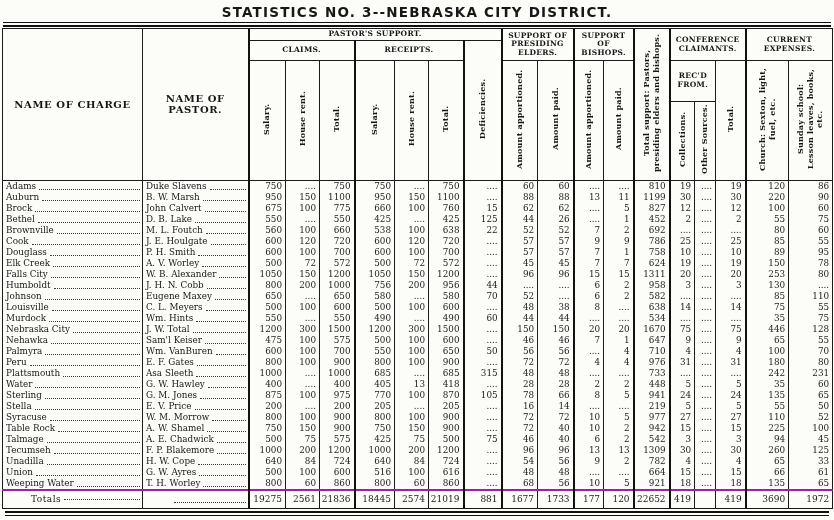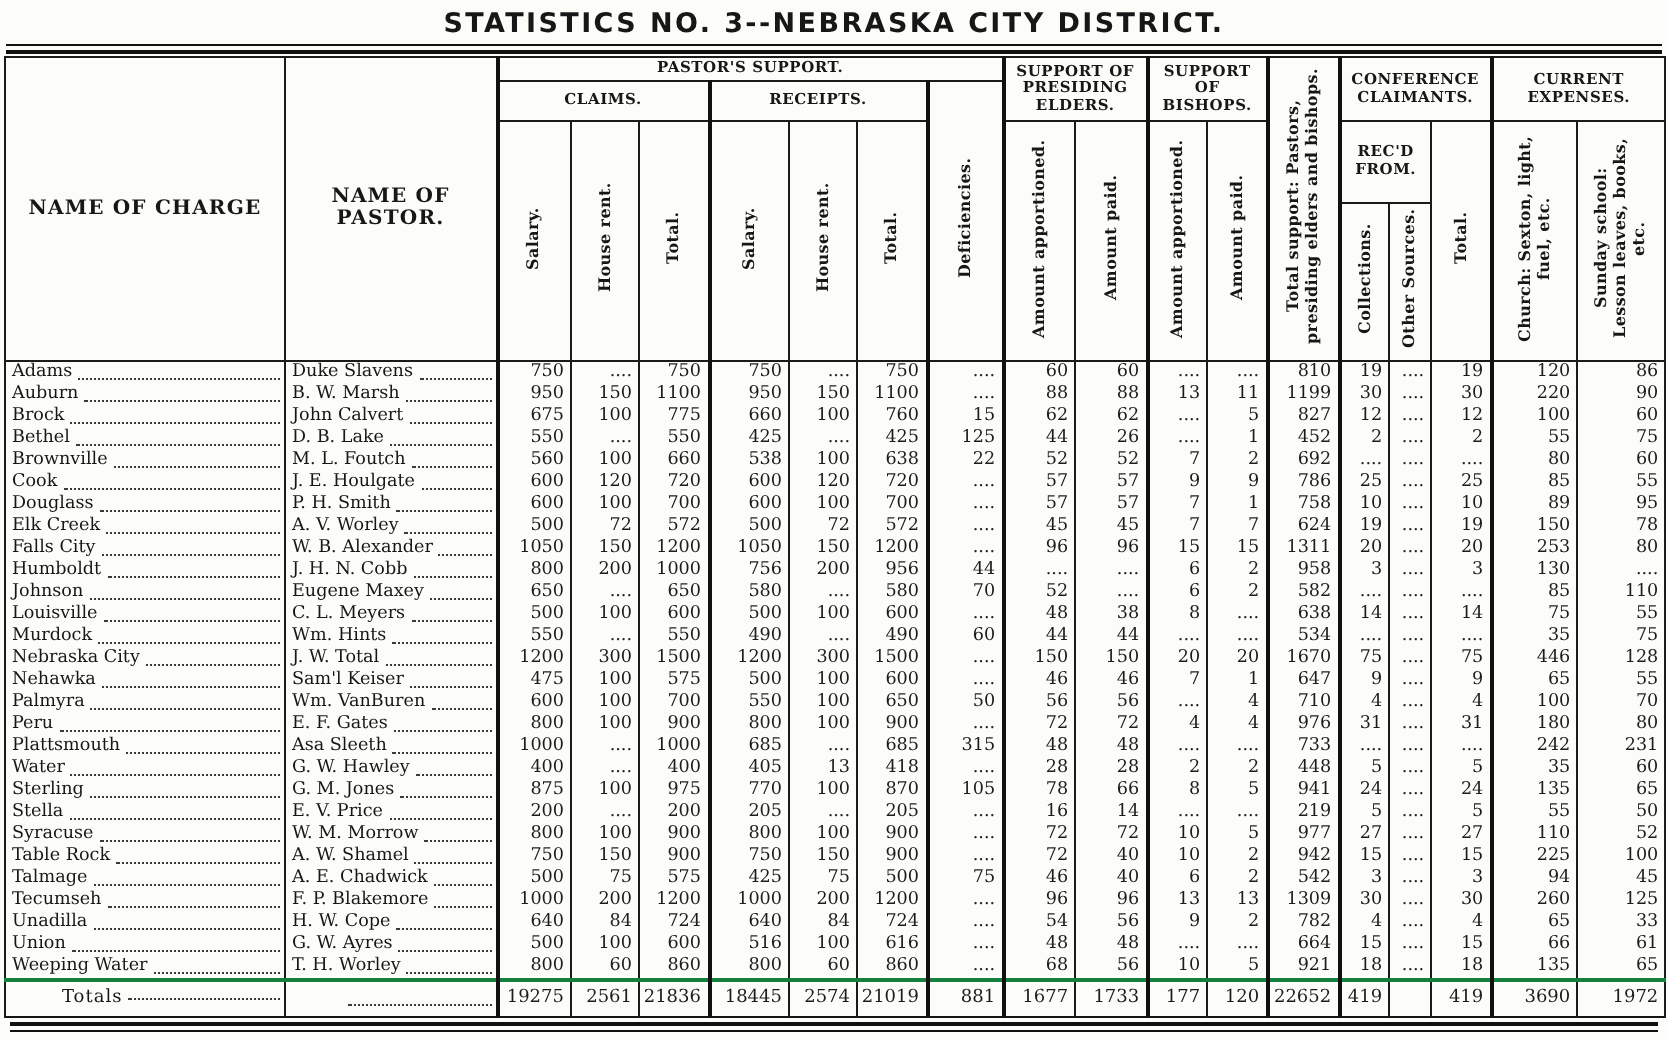--- a/index.html
+++ b/index.html
@@ -36,21 +36,21 @@
   tbody td{
     font-size:8.8px;height:10.4px;line-height:10.4px;
     white-space:nowrap;overflow:hidden;vertical-align:middle;
     border-top:none;border-bottom:none;
   }
   td.num{text-align:right;padding-right:3px;color:#1c1c1c;}
   .lead{display:flex;align-items:flex-start;}
   .nm{padding-left:3px;white-space:nowrap;}
   .leader{flex:1;min-width:3px;border-bottom:1.5px dotted #3a3a3a;margin:0 2px 2px 3px;height:8px;}
   tr.totals-row td{
-    border-top:2px solid #15803d;height:17px;line-height:17px;font-size:9px;margin-top:12px;
+    border-top:2px solid #a21caf;height:17px;line-height:17px;font-size:9px;margin-top:12px;
   }
   tr.totals-row .nm{padding-left:28px;letter-spacing:.5px;}
   .bottom-rule{border-top:2px solid #111;border-bottom:1px solid #111;height:2px;margin:2px 3px 0 3px;}
 </style>
 </head>
 <body>
 
 <div class="page">
   <div class="title">STATISTICS NO. 3--NEBRASKA CITY DISTRICT.</div>
   <div class="title-rule"></div>

